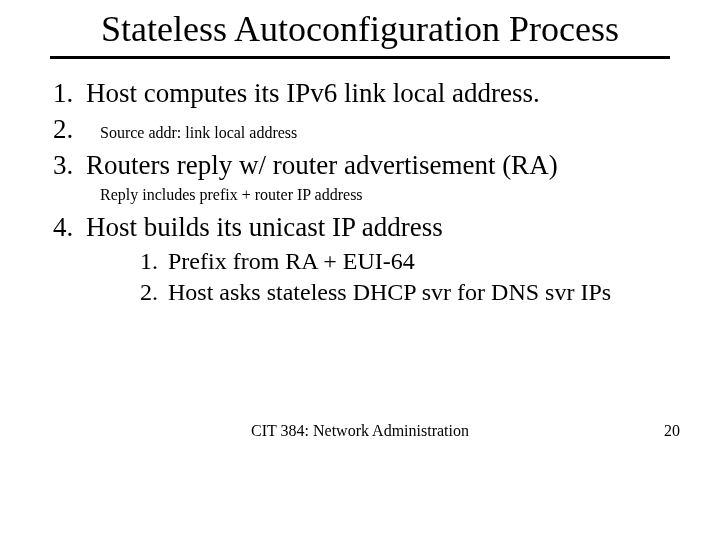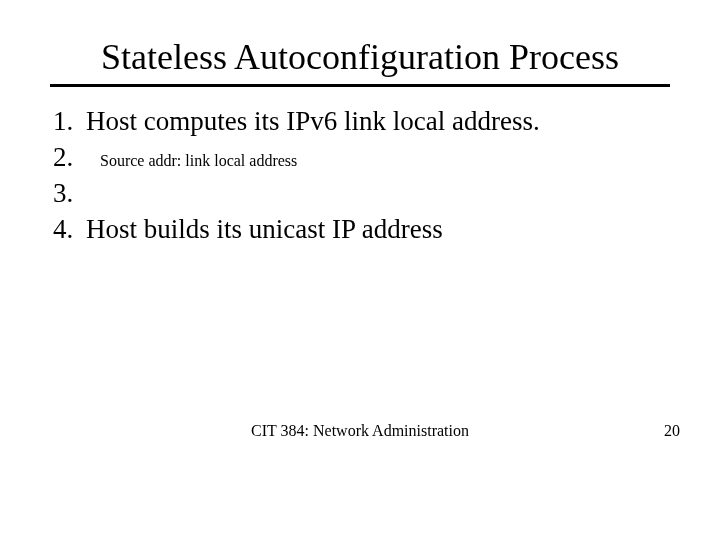--- a/index.html
+++ b/index.html
@@ -11,21 +11,21 @@
     font-family: "Times New Roman", Times, serif;
     color: #000000;
     position: relative;
     overflow: hidden;
   }
   .slide {
     width: 720px;
     height: 440px;
     position: relative;
     box-sizing: border-box;
-    padding: 36px 30px 0 30px;
+    padding: 8px 30px 0 30px;
   }
   .title {
     font-size: 36px;
     text-align: center;
     margin: 0 0 6px 0;
     padding: 0 10px;
     font-weight: normal;
   }
   .rule {
     border: none;
@@ -85,23 +85,31 @@
 
   <div class="content">
     <ol class="ol-main">
       <li><span>Host computes its IPv6 link local address.</span></li>
       <li>
         <div class="sub">
           <div>Source addr: link local address</div>
         </div>
       </li>
       <li>
+        <span>Routers reply w/ router advertisement (RA)</span>
+        <div class="sub">
+          <div>Reply includes prefix + router IP address</div>
+        </div>
       </li>
       <li>
         <span>Host builds its unicast IP address</span>
+        <ol class="ol-inner">
+          <li><span>Prefix from RA + EUI-64</span></li>
+          <li><span>Host asks stateless DHCP svr for DNS svr IPs</span></li>
+        </ol>
       </li>
     </ol>
   </div>
 
   <div class="footer">
     <span class="footer-center">CIT 384: Network Administration</span>
     <span class="footer-right">20</span>
   </div>
 </div>
 

